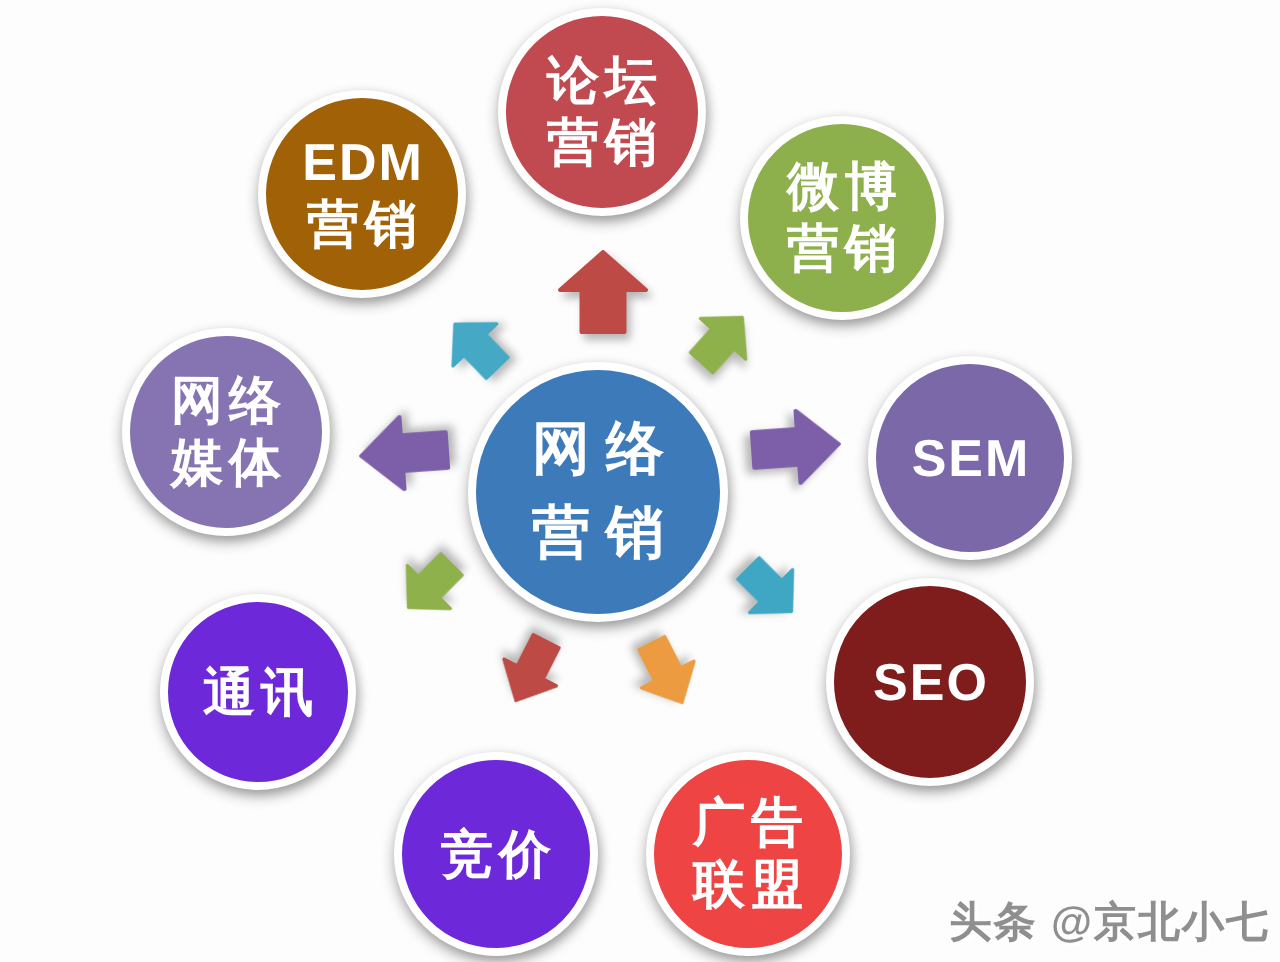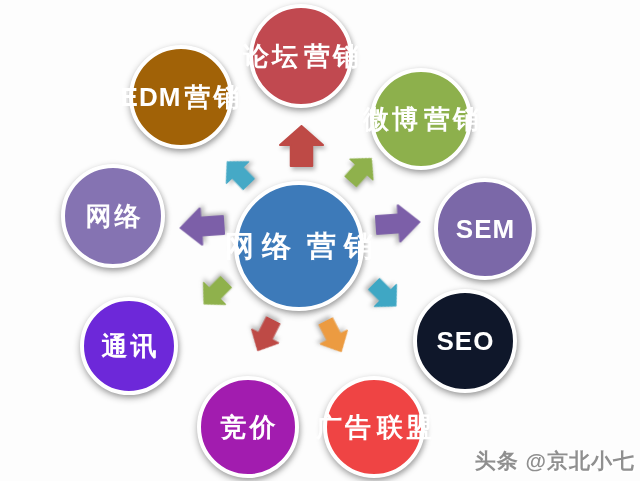--- a/index.html
+++ b/index.html
@@ -11,21 +11,21 @@
     overflow: hidden;
     font-family: "Liberation Sans", "DejaVu Sans", sans-serif;
   }
   .node {
     position: absolute;
     border-radius: 50%;
     border: 4px solid #ffffff;
     box-sizing: border-box;
     box-shadow: 0 3px 7px rgba(0,0,0,0.32), 2px 2px 4px rgba(0,0,0,0.12);
     display: flex;
-    flex-direction: row;
+    flex-direction: column;
     align-items: center;
     justify-content: center;
     color: #ffffff;
     font-weight: bold;
     text-align: left;
   }
   .node .line {
     font-size: 26px;
     line-height: 31px;
     letter-spacing: 3px;
@@ -88,42 +88,43 @@
     <svg class="arrow" width="38" height="45" viewBox="0 0 46 42" preserveAspectRatio="none" style="left: 183px; top: 203.5px; transform: rotate(266deg);">
       <path d="M23 1 L45 20 L34 20 L34 41 L12 41 L12 20 L1 20 Z" fill="#7C5FA8" stroke="#7C5FA8" stroke-width="2" stroke-linejoin="round"></path>
     </svg>
     <svg class="arrow" width="32" height="32" viewBox="0 0 46 42" preserveAspectRatio="none" style="left: 222px; top: 157px; transform: rotate(316deg);">
       <path d="M23 1 L45 20 L34 20 L34 41 L12 41 L12 20 L1 20 Z" fill="#45A9C6" stroke="#45A9C6" stroke-width="2" stroke-linejoin="round"></path>
     </svg>
     <div class="node" style="left: 249px; top: 4px; width: 104px; height: 104px; background: rgb(193, 73, 80);">
       <div class="line">论坛</div>
       <div class="line">营销</div>
     </div>
-    <div class="node" style="left: 370px; top: 68px; width: 102px; height: 102px; background: rgb(141, 176, 76);">
+    <div class="node" style="left: 370px; top: 58px; width: 102px; height: 102px; background: rgb(141, 176, 76);">
       <div class="line">微博</div>
       <div class="line">营销</div>
     </div>
     <div class="node" style="left: 434px; top: 178px; width: 102px; height: 102px; background: rgb(123, 104, 168);">
       <div class="line latin">SEM</div>
     </div>
-    <div class="node" style="left: 413px; top: 289px; width: 104px; height: 104px; background: #0f172a;">
+    <div class="node" style="left: 413px; top: 289px; width: 104px; height: 104px; background: #7f1d1d;">
       <div class="line latin">SEO</div>
     </div>
     <div class="node" style="left: 323px; top: 376px; width: 102px; height: 102px; background: #ef4444;">
       <div class="line">广告</div>
       <div class="line">联盟</div>
     </div>
-    <div class="node" style="left: 197px; top: 376px; width: 102px; height: 102px; background: #a21caf;">
+    <div class="node" style="left: 197px; top: 376px; width: 102px; height: 102px; background: #6d28d9;">
       <div class="line">竞价</div>
     </div>
     <div class="node" style="left: 80px; top: 297px; width: 98px; height: 98px; background: #6d28d9;">
       <div class="line">通讯</div>
     </div>
     <div class="node" style="left: 61px; top: 164px; width: 104px; height: 104px; background: rgb(133, 115, 178);">
       <div class="line">网络</div>
+      <div class="line">媒体</div>
     </div>
     <div class="node" style="left: 129px; top: 45px; width: 104px; height: 104px; background: #a16207;">
       <div class="line latin">EDM</div>
       <div class="line">营销</div>
     </div>
     <div class="node center" style="left: 234px; top: 181px; width: 130px; height: 130px; background: rgb(61, 122, 185);">
       <div class="line">网络</div>
       <div class="line">营销</div>
     </div>
   </div>

